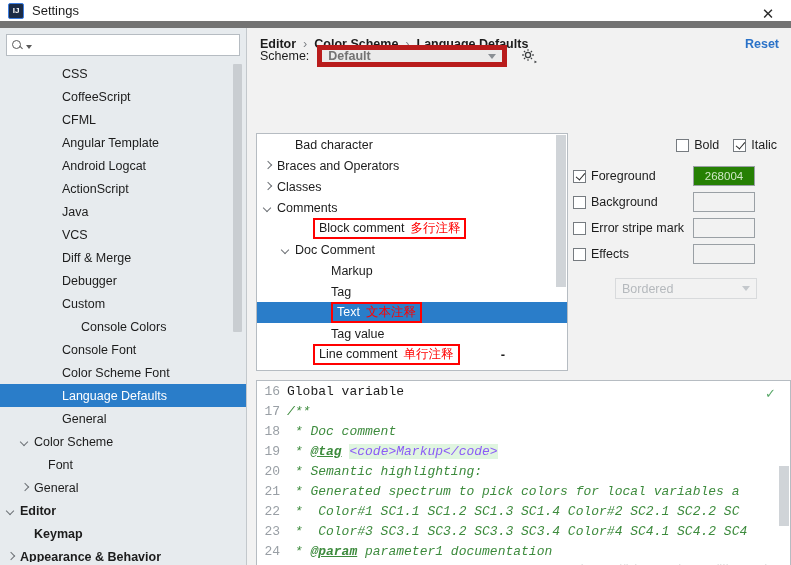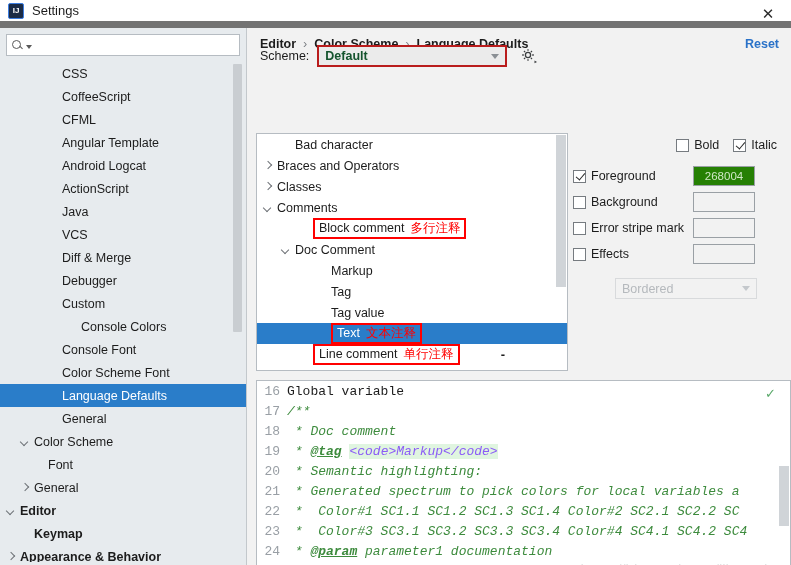--- a/index.html
+++ b/index.html
@@ -110,23 +110,23 @@
   .crumb-sep { margin: 0 7px; color: #7a7e83; font-weight: normal; }
   .reset-link {
     position: absolute; right: 12px; top: 9px;
     color: #2a72c8; font-weight: bold; font-size: 12.5px; cursor: default;
   }
   .scheme-row {
     position: absolute; left: 12px; top: 17px; display: flex; align-items: center;
   }
   .scheme-label { font-size: 12.5px; margin-right: 8px; }
   .scheme-select {
-    width: 190px; height: 22px; background: #ebebeb; border: 2px solid #b91c1c;
+    width: 190px; height: 22px; background: #ebebeb; border: 5px solid #b91c1c;
     display: flex; align-items: center; padding: 0 6px;
-    color: #14532d; font-weight: bold; font-size: 12.5px;
+    color: #737373; font-weight: bold; font-size: 12.5px;
   }
   .scheme-select .chev { margin-left: auto; }
   .chev {
     width: 0; height: 0; border-left: 4px solid transparent;
     border-right: 4px solid transparent; border-top: 5px solid #8a8f94;
   }
   .gear-btn {
     width: 20px; height: 20px; margin-left: 12px; position: relative; cursor: default;
   }
 
@@ -386,30 +386,30 @@
             <span><span class="attr-label">Doc Comment</span></span>
           </div>
           <div class="attr-item" style="padding-left: 58px; position: relative;">
             <span class="twisty"></span>
             <span><span class="attr-label">Markup</span></span>
           </div>
           <div class="attr-item" style="padding-left: 58px; position: relative;">
             <span class="twisty"></span>
             <span><span class="attr-label">Tag</span></span>
           </div>
-          <div class="attr-item" style="padding-left: 58px; position: relative;">
-            <span class="twisty"></span>
-            <span><span class="attr-label">Tag value</span></span>
-          </div>
           <div class="attr-item selected" style="padding-left: 58px; position: relative;">
             <span class="twisty"></span>
             <span class="redbox">
               <span class="attr-label">Text</span>
               <span class="cn">文本注释</span>
             </span>
+          </div>
+          <div class="attr-item" style="padding-left: 58px; position: relative;">
+            <span class="twisty"></span>
+            <span><span class="attr-label">Tag value</span></span>
           </div>
           <div class="attr-item" style="padding-left: 40px; position: relative;">
             <span class="twisty"></span>
             <span class="redbox">
               <span class="attr-label">Line comment</span>
               <span class="cn">单行注释</span>
             </span>
             <span class="dash">-</span>
           </div>
           <div class="attr-item" style="padding-left: 4px; position: relative;">

